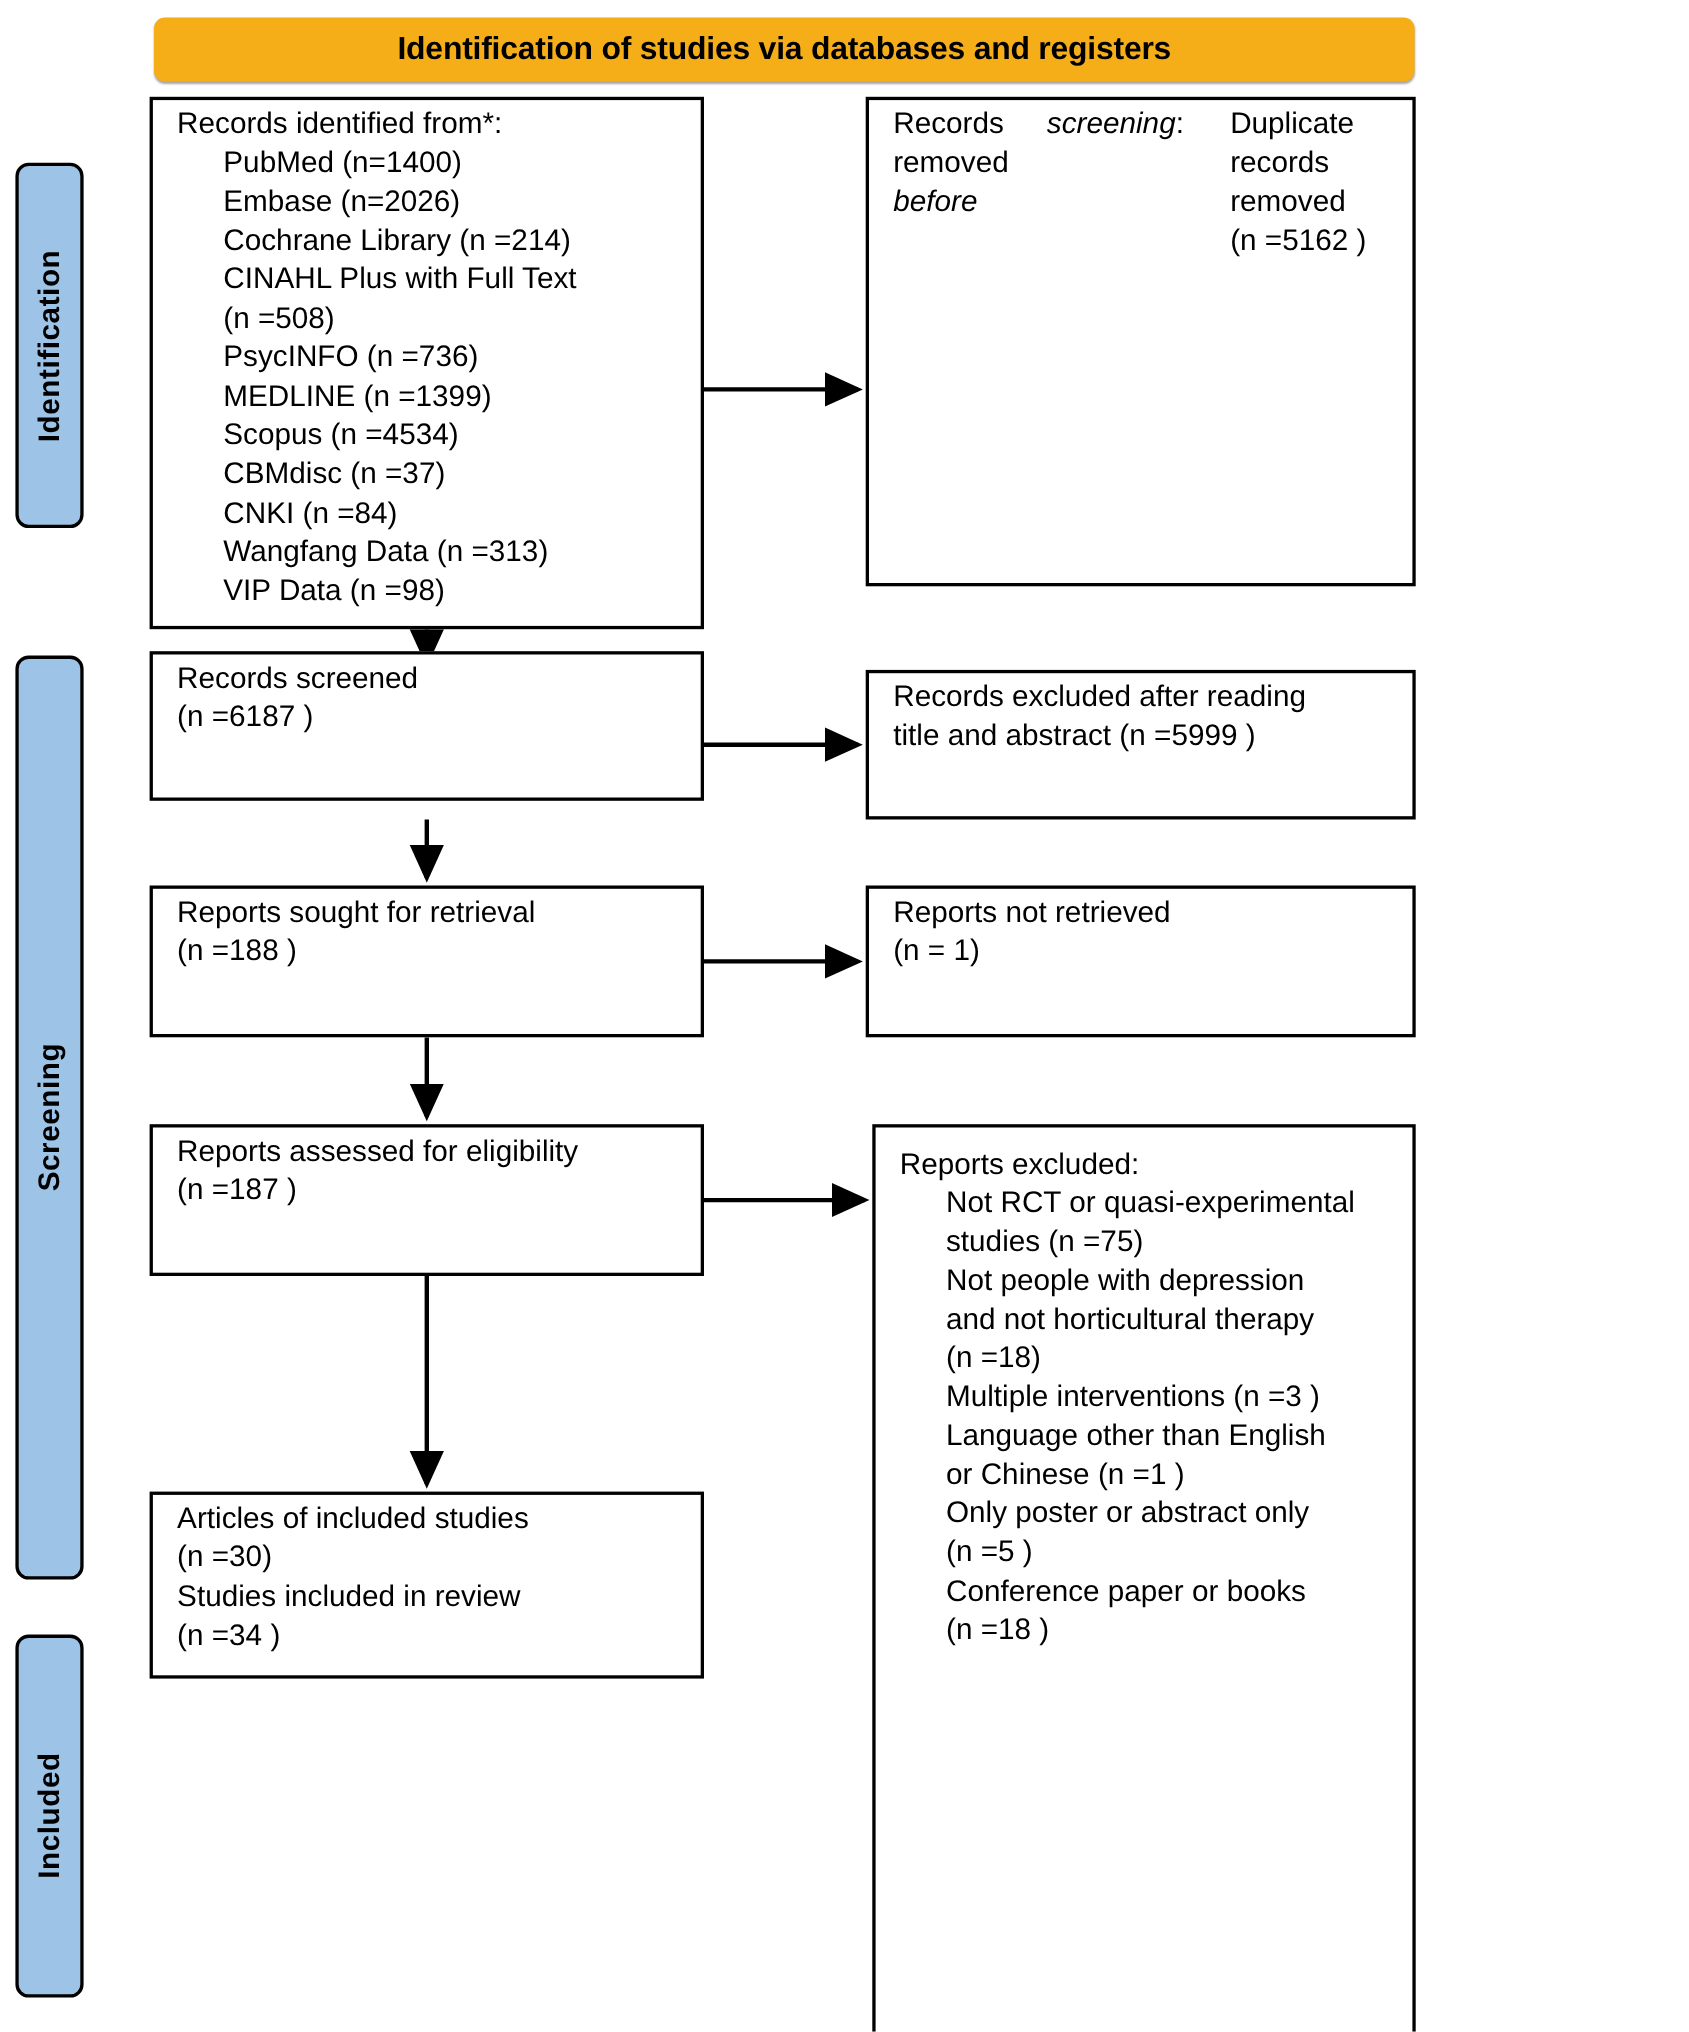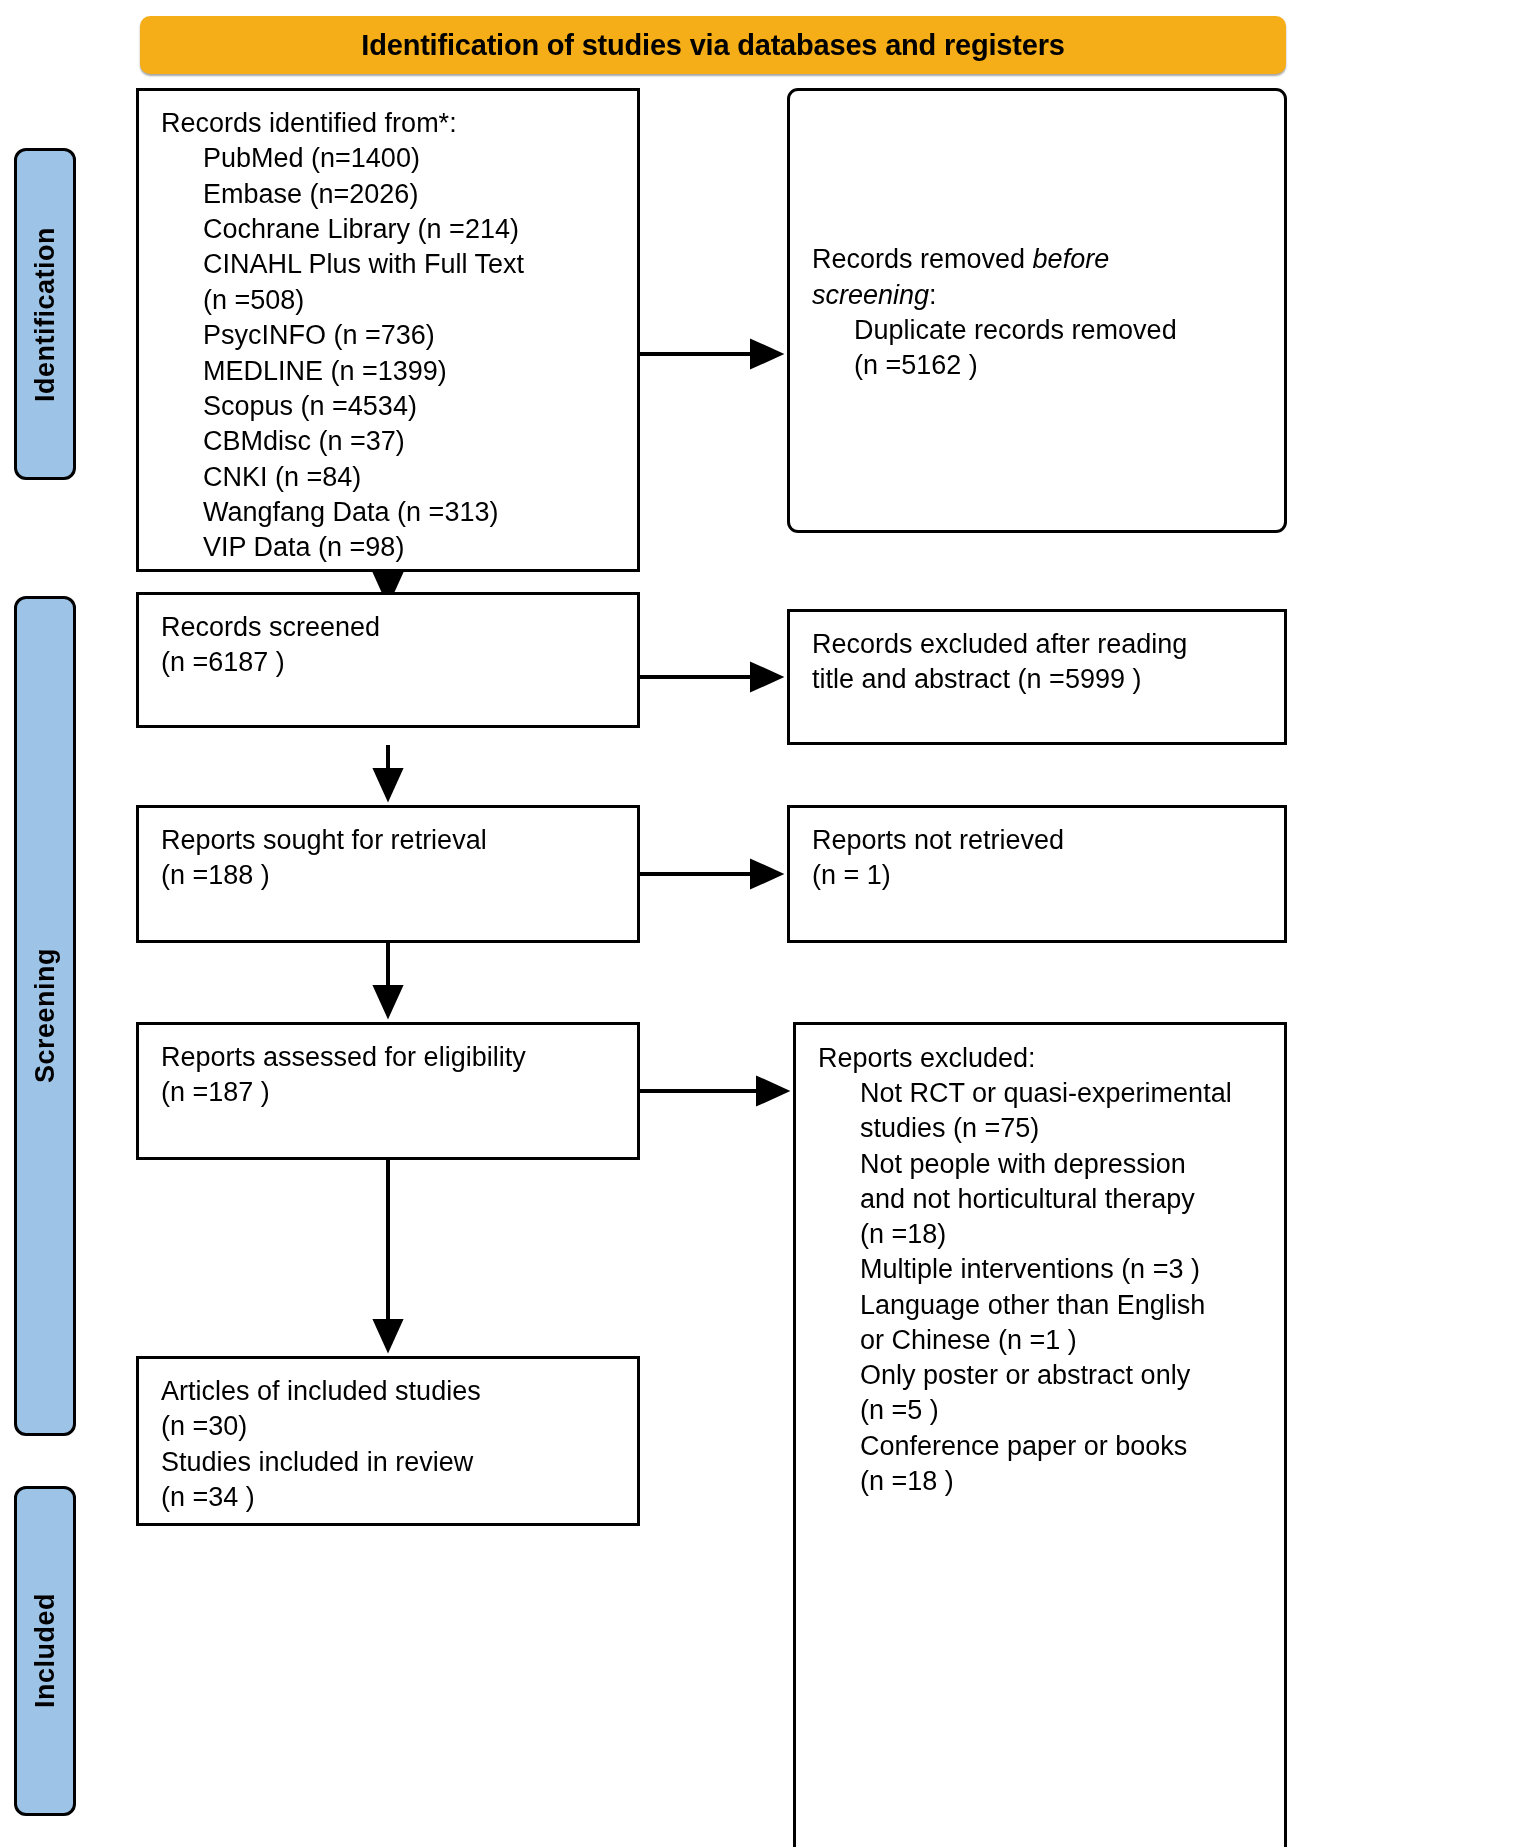--- a/index.html
+++ b/index.html
@@ -63,21 +63,21 @@
   #stage-identification { left: 14px;  top: 148px;  width: 62px;  height: 332px; }
   #stage-screening      { left: 14px;  top: 596px;  width: 62px;  height: 840px; }
   #stage-included       { left: 14px;  top: 1486px; width: 62px;  height: 330px; }
 
   
   .box {
     position: absolute;
     background: #ffffff;
     border: 3px solid #000000;
     box-sizing: border-box;
-    padding: 15px 14px 10px 22px;
+    padding: 4px 14px 10px 22px;
   }
   .box p {
     margin: 0;
     font-size: 27px;
     line-height: 1.31;
     white-space: pre-wrap;
   }
   .ind1 { padding-left: 42px; }
 
   
@@ -157,21 +157,21 @@
 (n =508)</p>
     <p class="ind1">PsycINFO (n =736)</p>
     <p class="ind1">MEDLINE (n =1399)</p>
     <p class="ind1">Scopus (n =4534)</p>
     <p class="ind1">CBMdisc (n =37)</p>
     <p class="ind1">CNKI (n =84)</p>
     <p class="ind1">Wangfang Data (n =313)</p>
     <p class="ind1">VIP Data (n =98)</p>
   </div>
 
-  <div class="box" id="box-removed" style="display:flex; flex-direction:column; justify-content:center;border-radius:11px;">
+  <div class="box" id="box-removed" style="display:flex; flex-direction:row; justify-content:space-between;">
     <p><span>Records removed </span><span class="italic">before</span></p>
     <p><span class="italic">screening</span><span>:</span></p>
     <p class="ind1">Duplicate records removed
 (n =5162 )</p>
   </div>
 
   <div class="box" id="box-screened">
     <p>Records screened</p>
     <p>(n =6187 )</p>
   </div>

